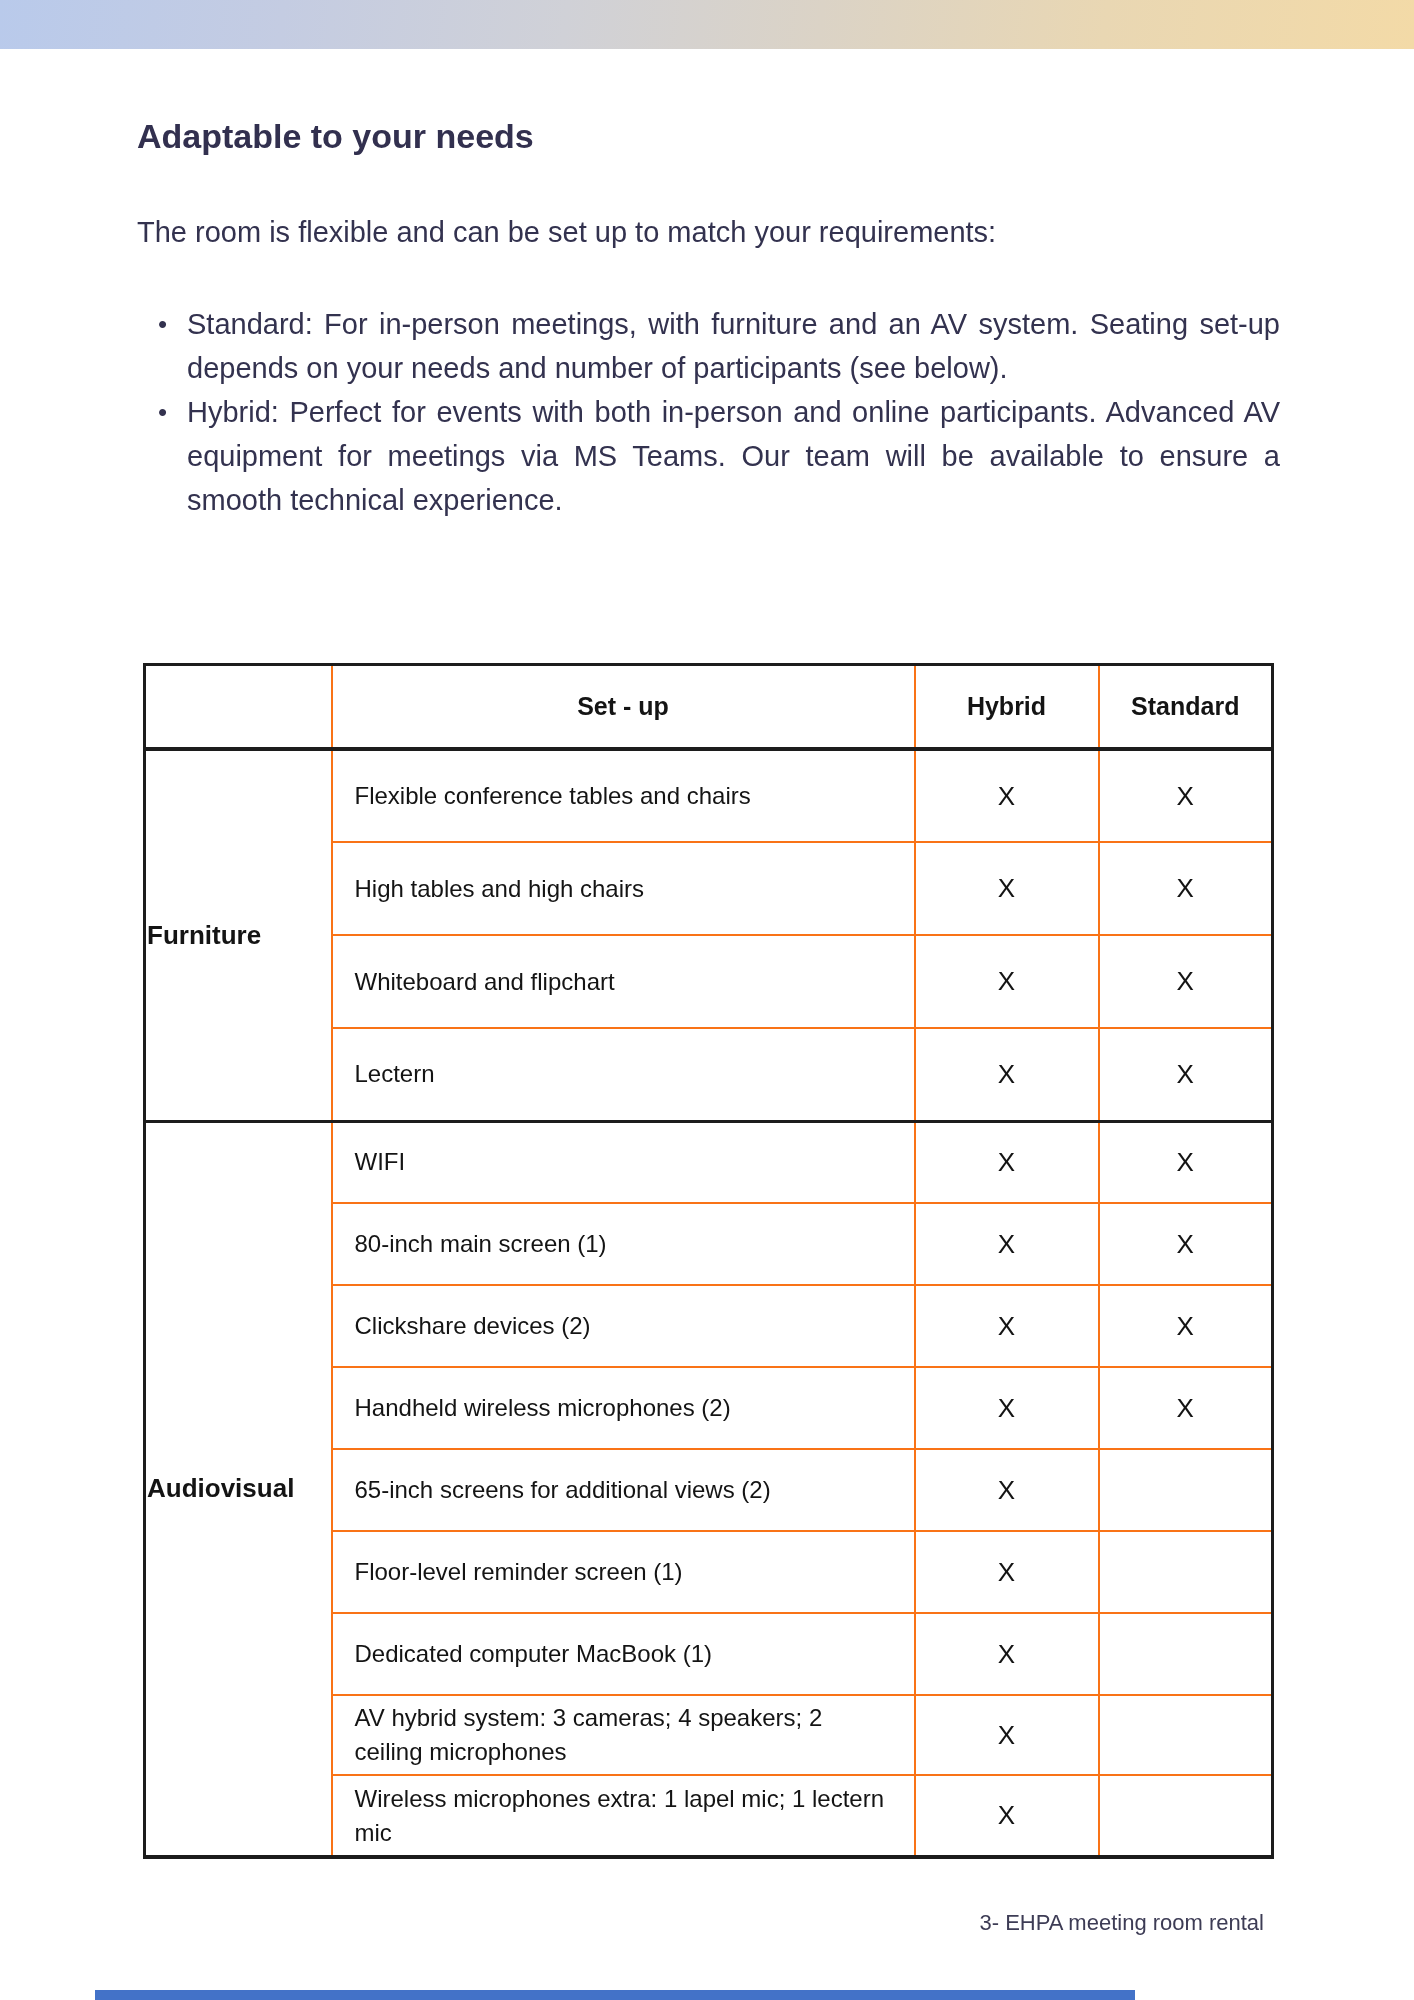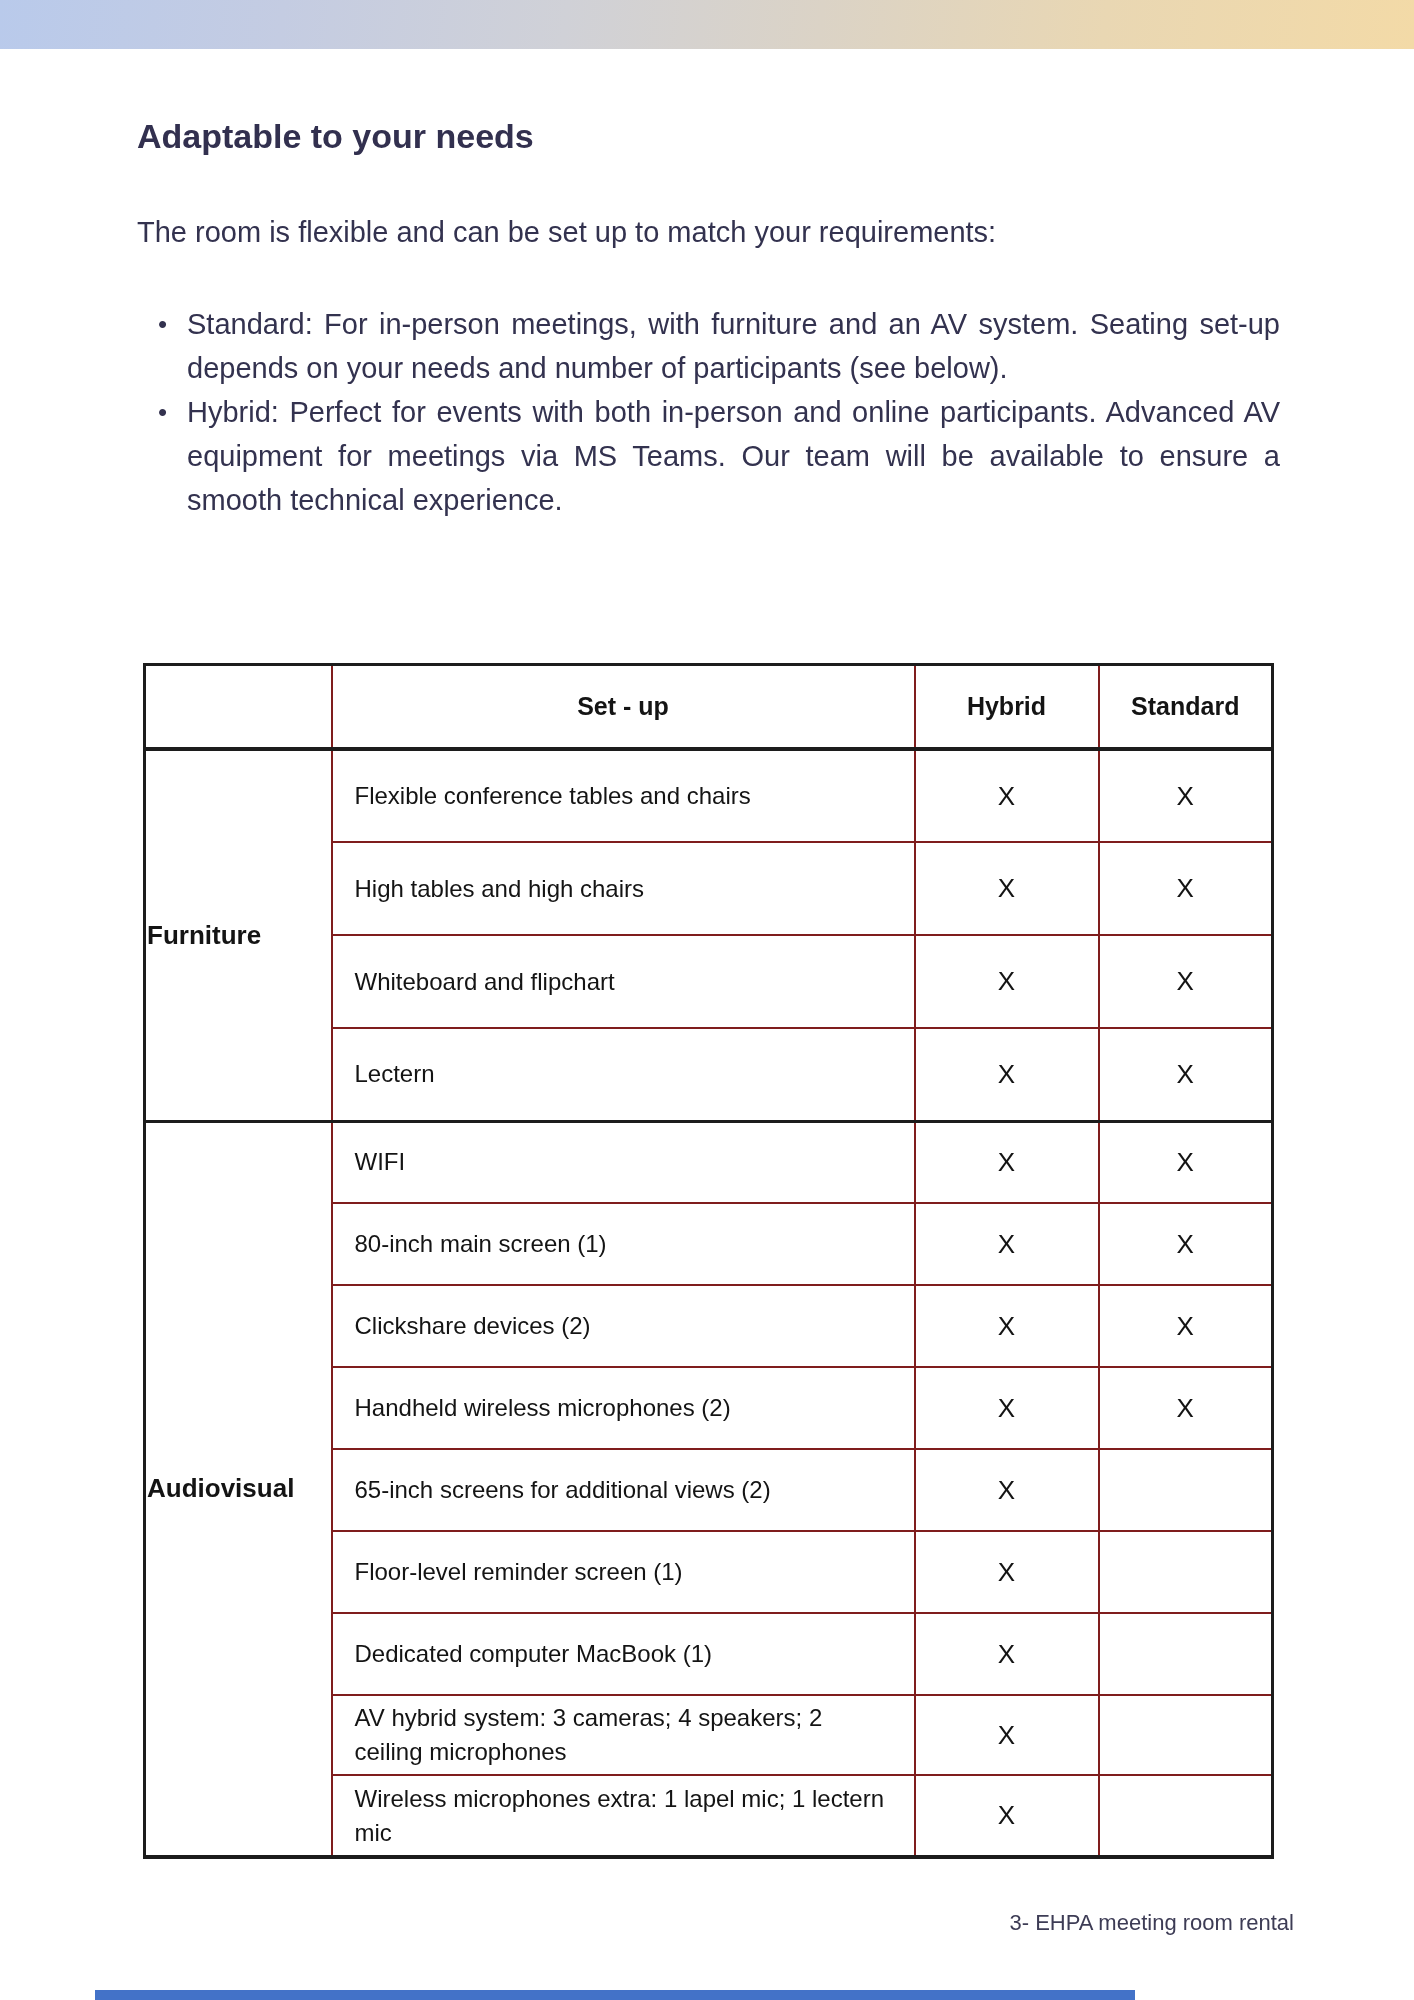--- a/index.html
+++ b/index.html
@@ -72,21 +72,21 @@
     top: 663px;
     width: 1128px;
     border-collapse: collapse;
     table-layout: fixed;
   }
   .grid col.c-group { width: 187px; }
   .grid col.c-setup { width: 583px; }
   .grid col.c-hybrid { width: 184px; }
   .grid col.c-standard { width: 174px; }
   .grid th, .grid td {
-    border: 2px solid #7f1d1d;
+    border: 2px solid #f97316;
     color: #141414;
     background: #ffffff;
   }
   .grid { border: 3px solid #1c1c1c; }
   .grid thead th {
     height: 79px;
     font-size: 25px;
     font-weight: bold;
     text-align: center;
     border-bottom: 4px solid #1c1c1c;
@@ -108,21 +108,21 @@
   }
   .group-cell {
     font-size: 26px;
     font-weight: bold;
     text-align: left;
     vertical-align: middle;
   }
   .footer-note {
     position: absolute;
     top: 1908px;
-    right: 120px;
+    right: 150px;
     font-size: 22px;
     line-height: 30px;
     color: #3d3c55;
   }
   .bottom-bar {
     position: absolute;
     left: 95px;
     bottom: 0;
     width: 1040px;
     height: 10px;

